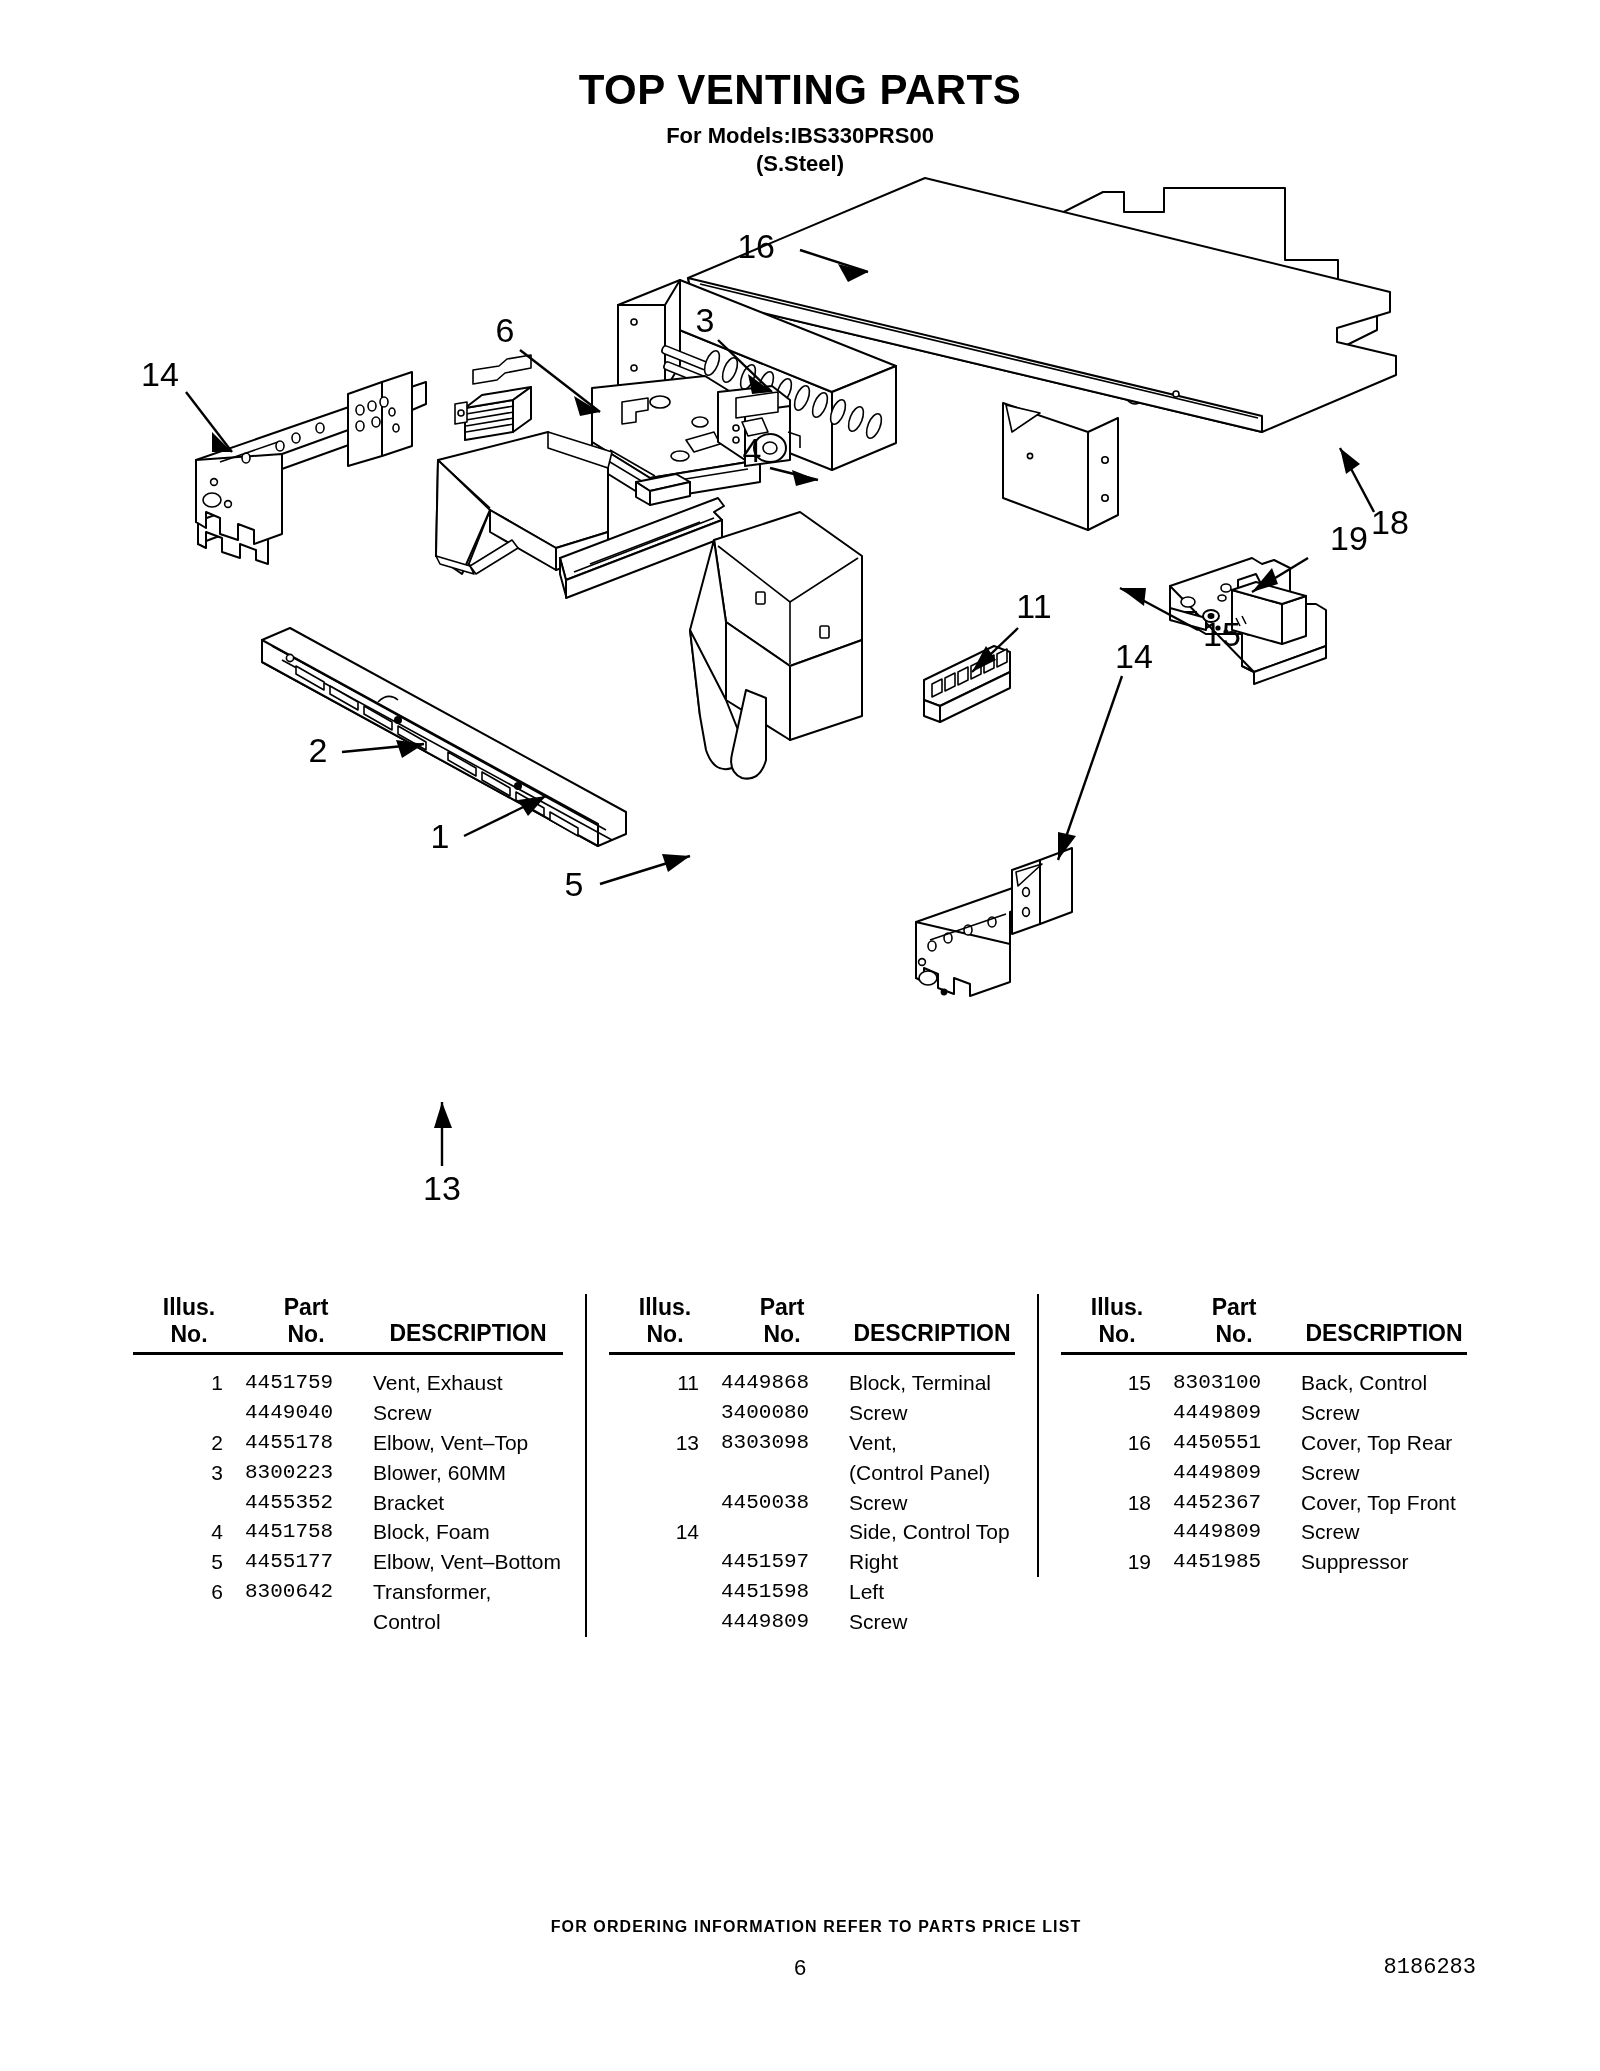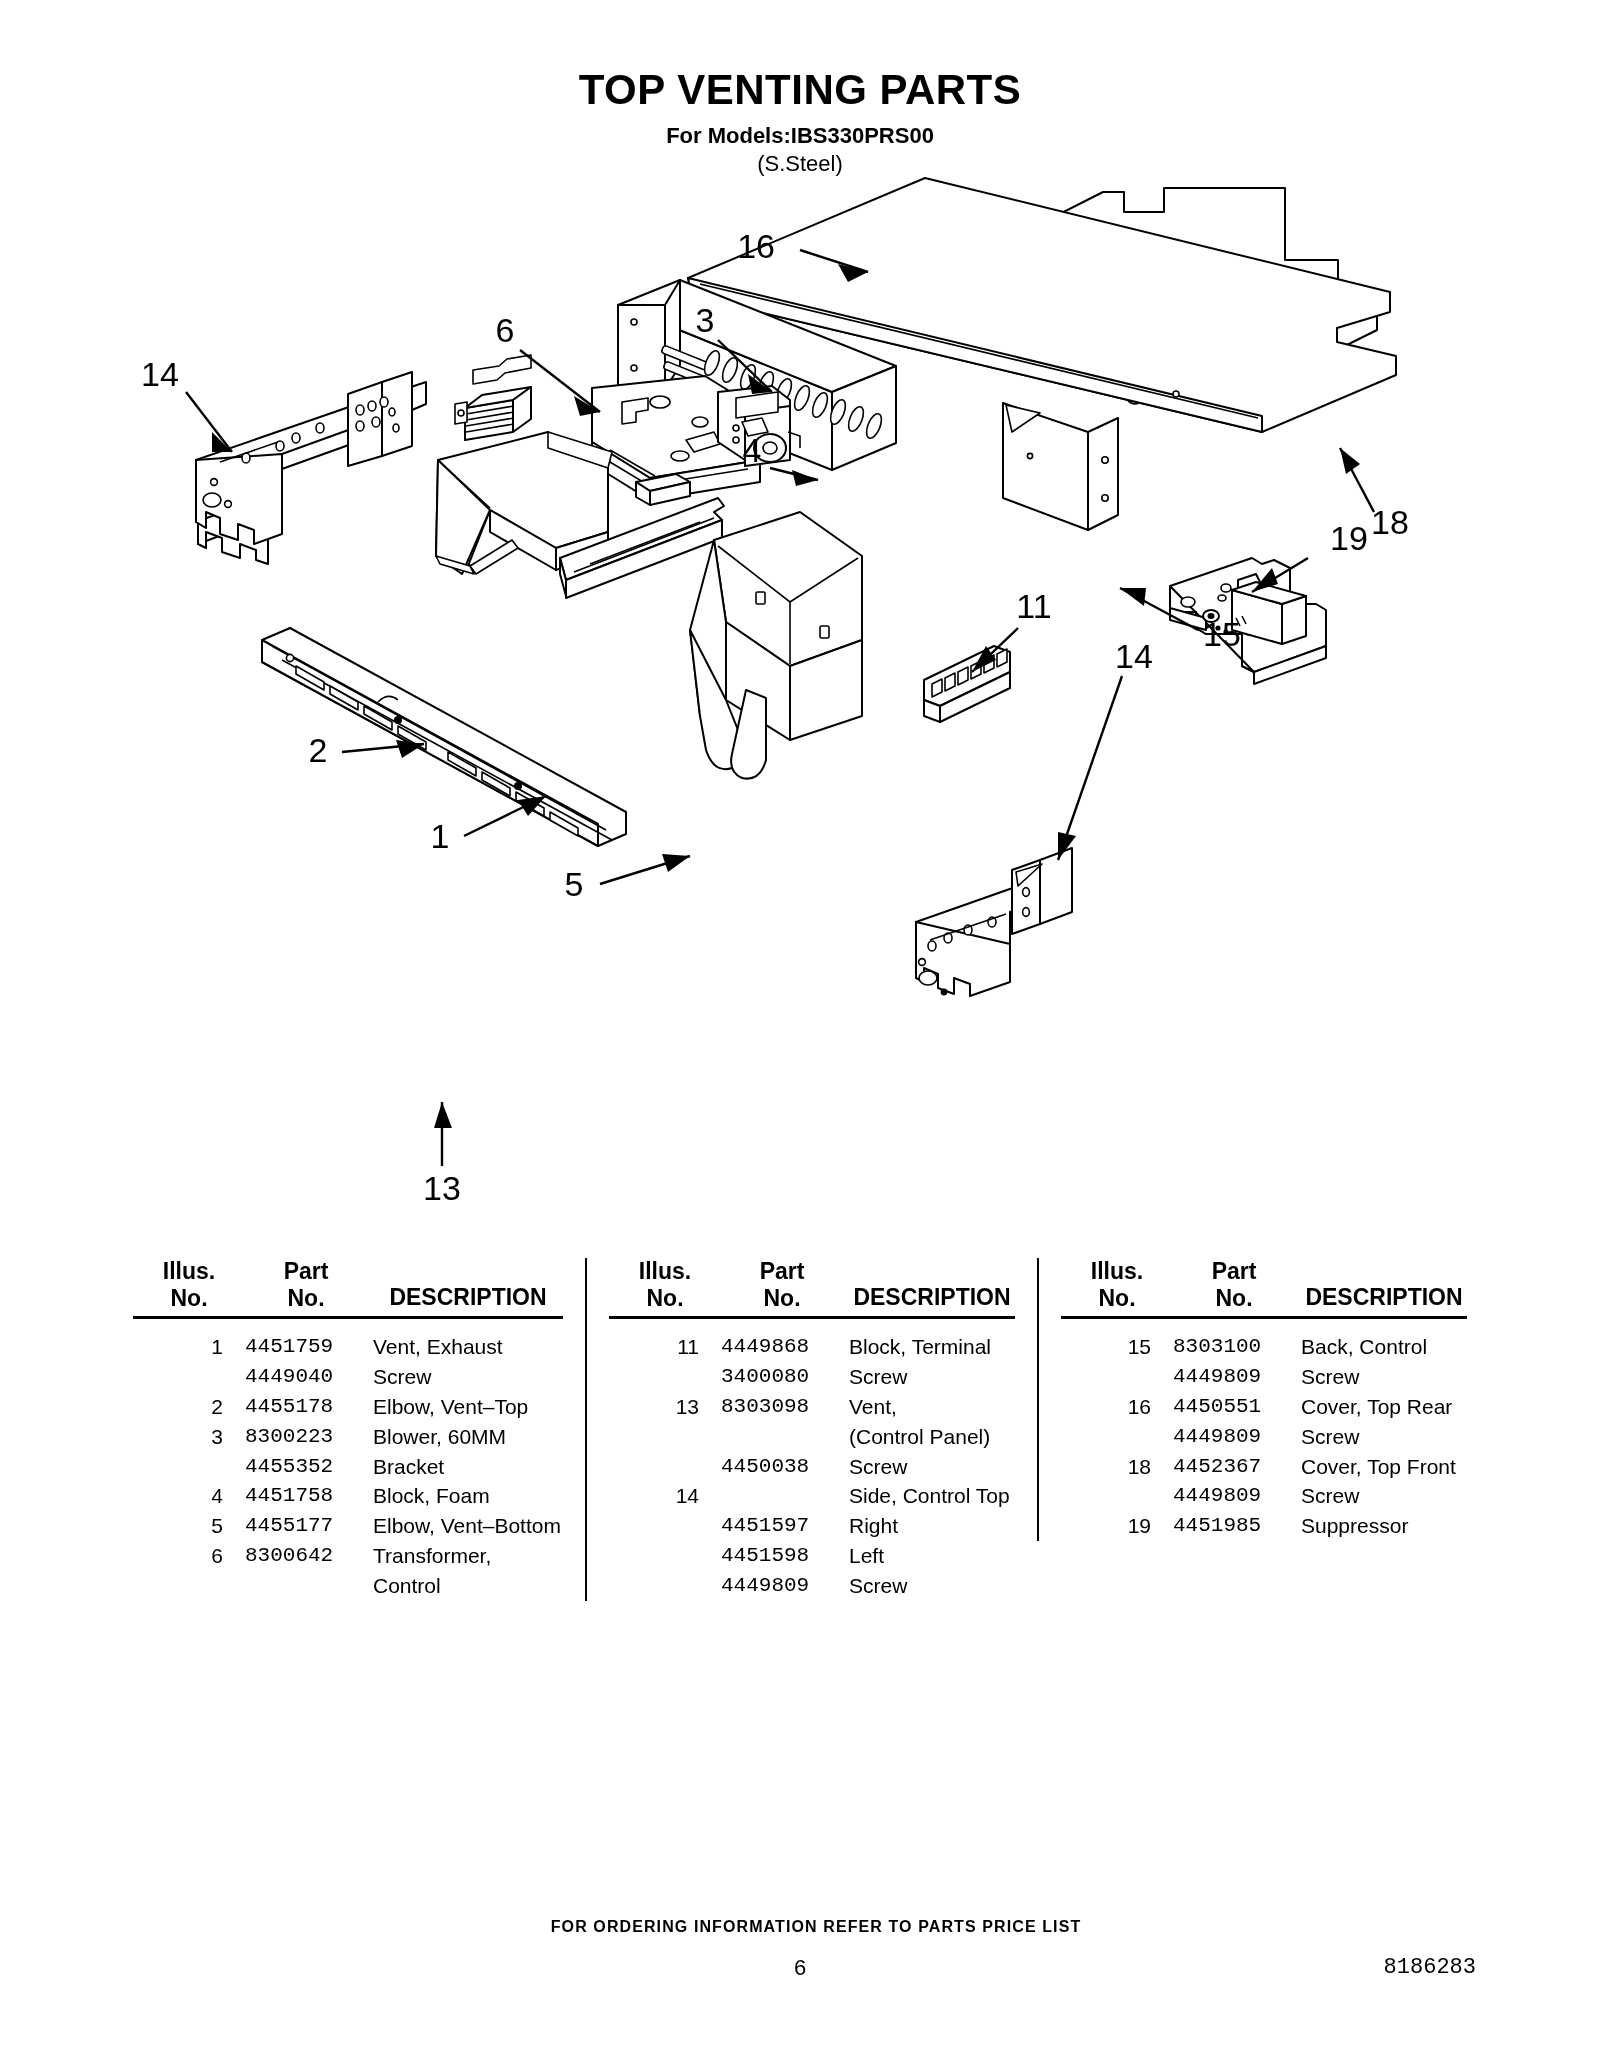--- a/index.html
+++ b/index.html
@@ -37,21 +37,21 @@
     margin: 10px;
   }
   .doc-models {
     font-size: 22px;
     font-weight: bold;
     margin-top: 0;
     line-height: 1.25;
   }
   .doc-finish {
     font-size: 22px;
-    font-weight: normal;
+    font-weight: bold;
     line-height: 1.25;
   }
 
   
   .diagram {
     position: absolute;
     top: 160px;
     left: 0;
     width: 1600px;
     height: 1060px;
@@ -68,20 +68,21 @@
     width: 1600px;
     display: flex;
     justify-content: center;
     align-items: flex-start;
   }
   .parts-col {
     position: relative;
     padding: 0 0 0 0;
     width: 430px;
     box-sizing: border-box;
+    margin-top: 36px;
   }
   .parts-col + .parts-col {
     border-left: 2px solid #000;
     padding-left: 22px;
     margin-left: 22px;
   }
   .col-head {
     display: flex;
     font-weight: bold;
     font-size: 23px;

